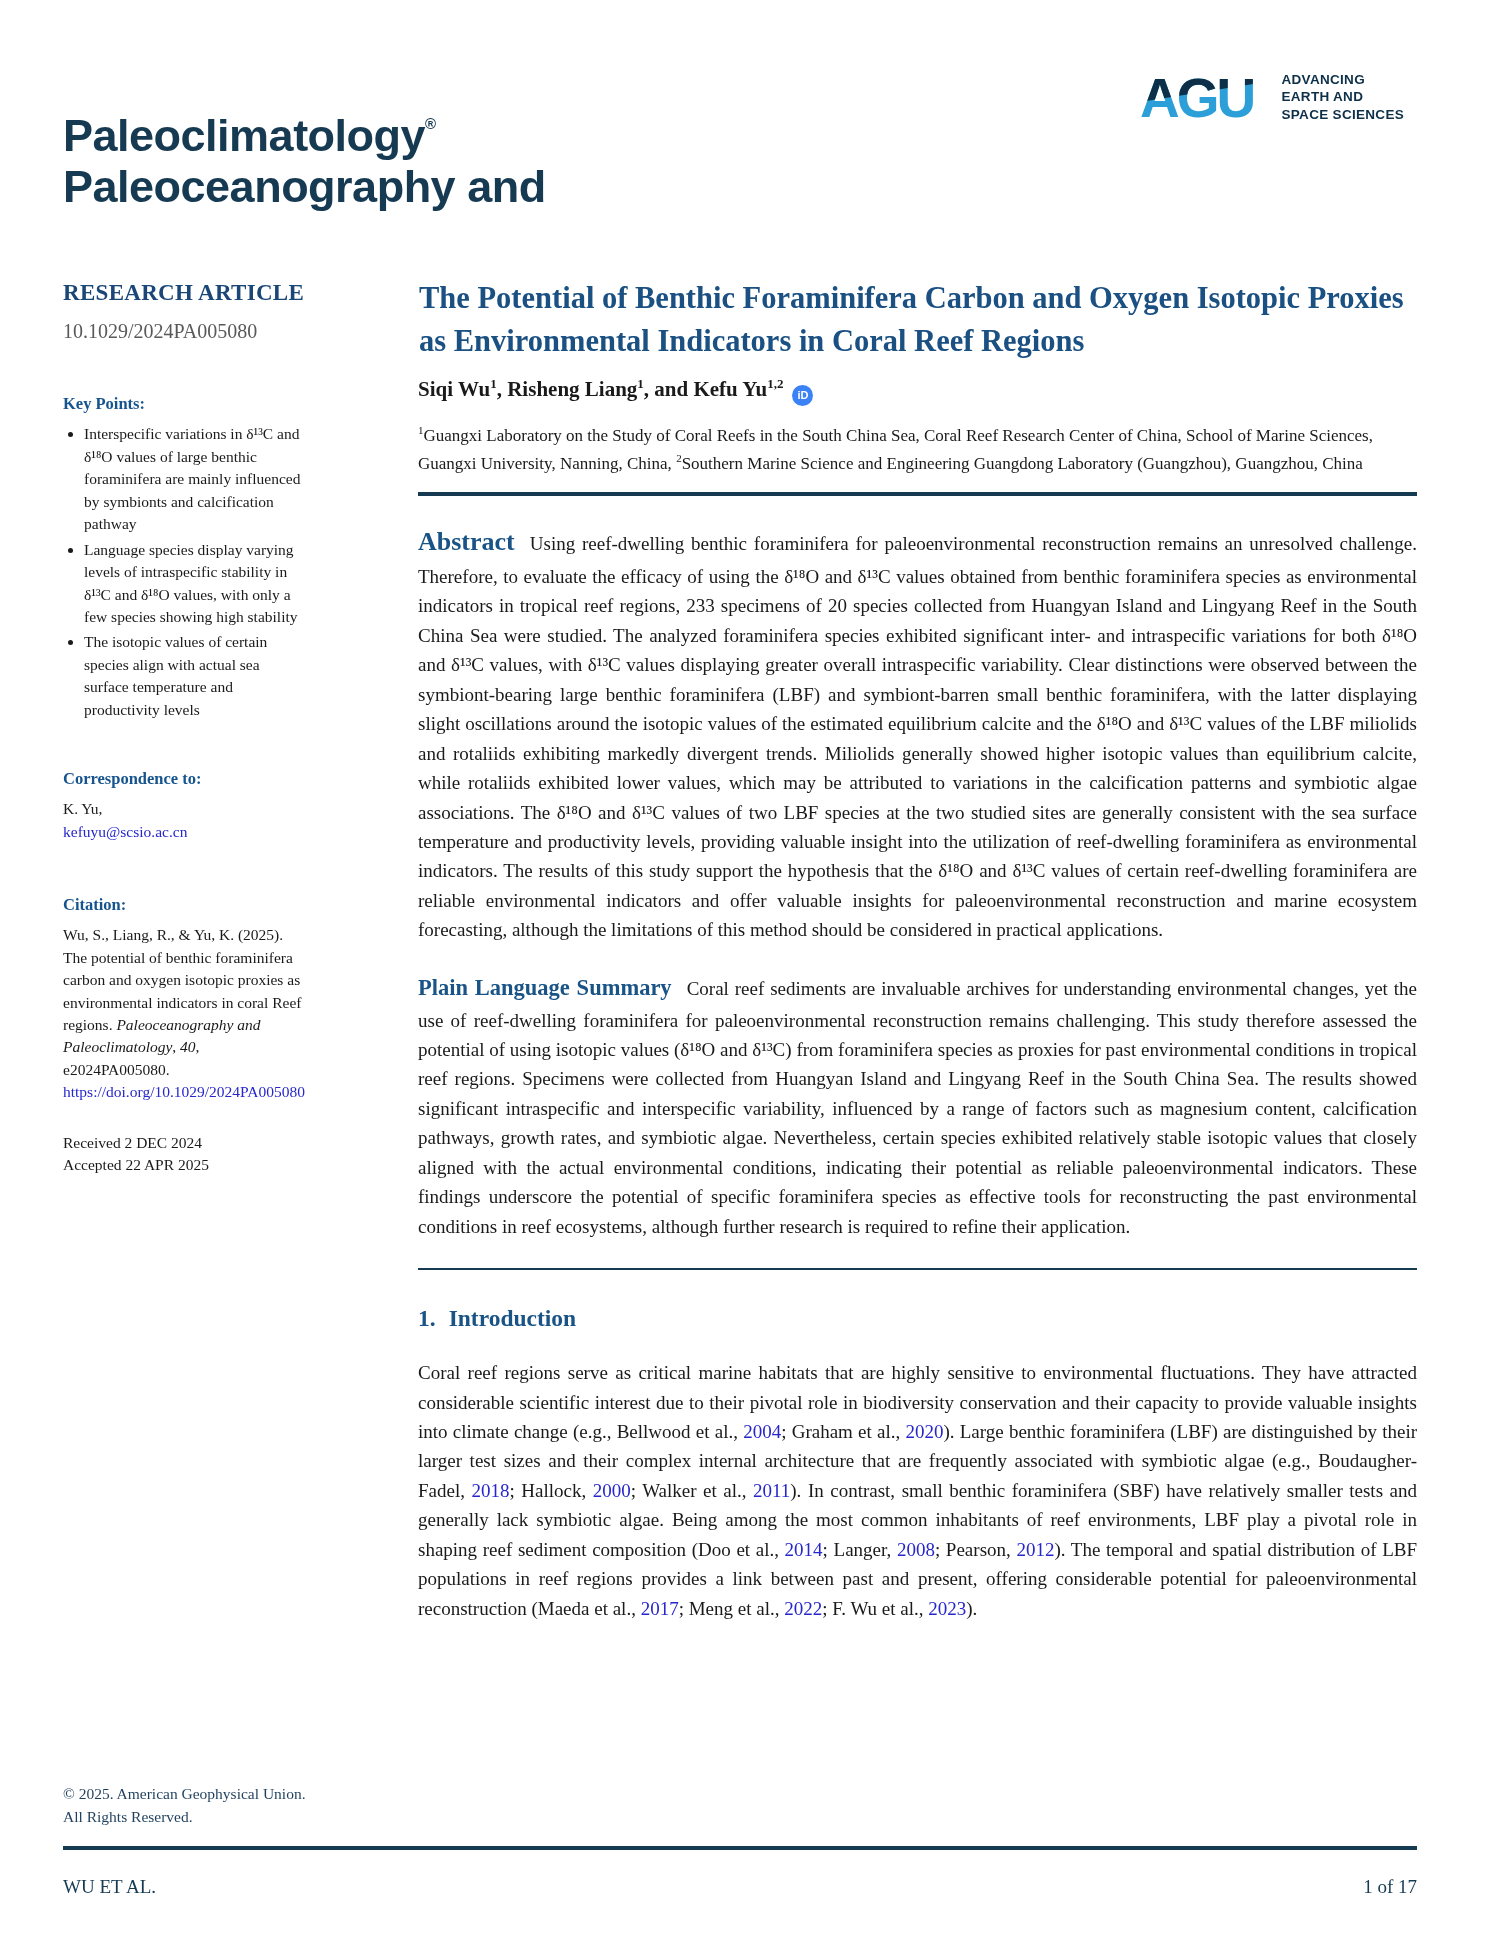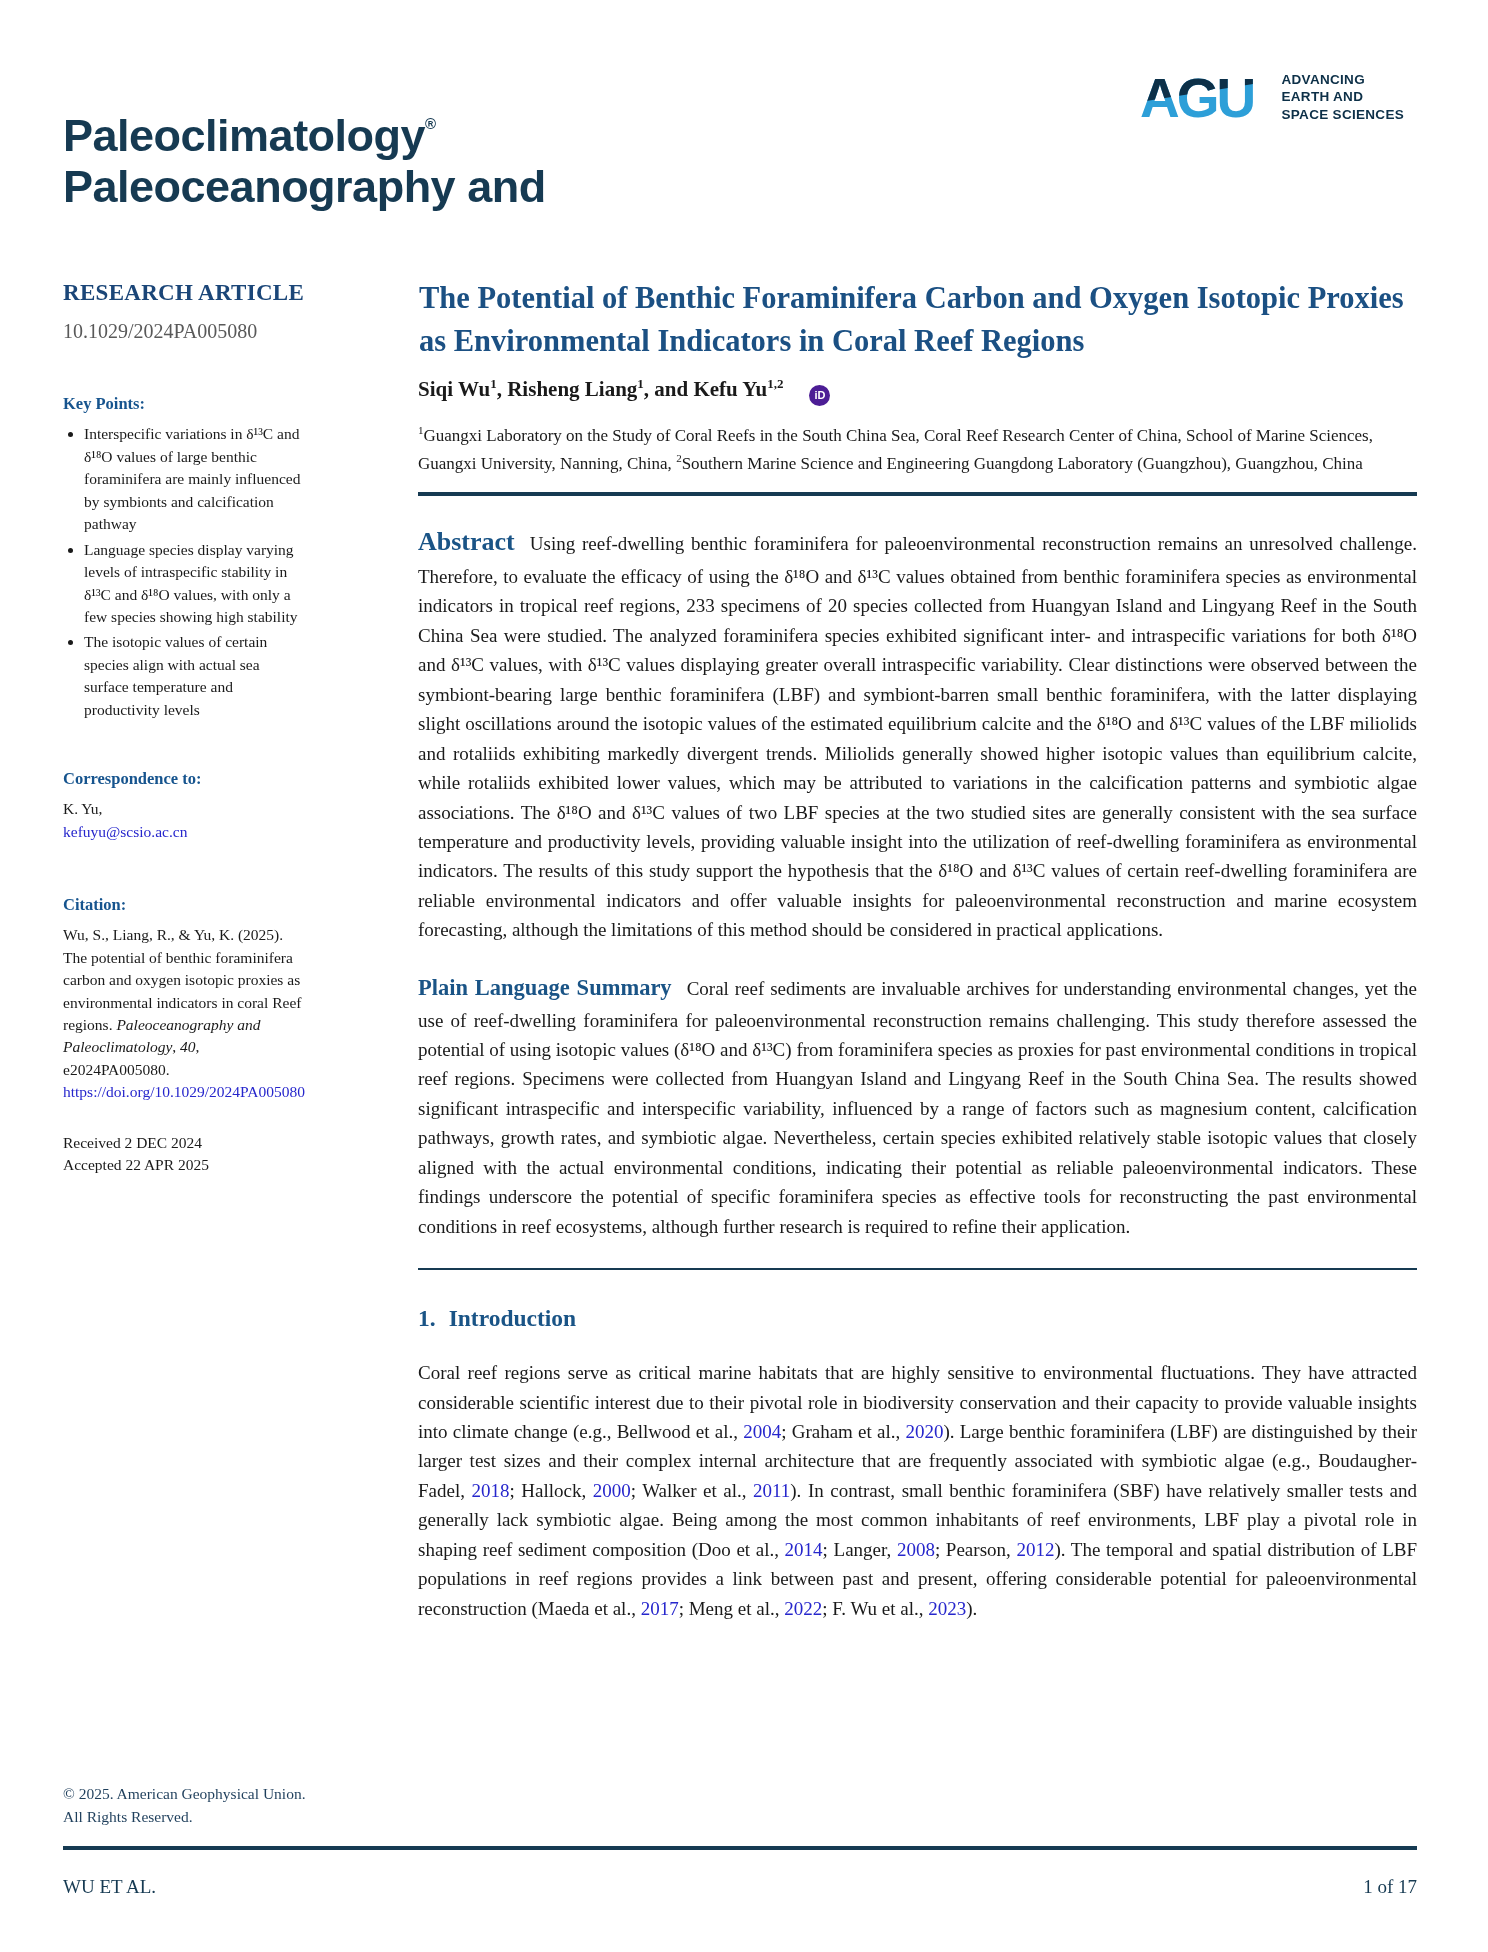--- a/index.html
+++ b/index.html
@@ -41,23 +41,23 @@
     position:absolute; left:63px; top:1782px; width:252px;
     font-size:15.5px; line-height:1.5; color:#1f3f5c;
   }
 
   
   .title { color:#1b5083; font-weight:bold; font-size:30.5px; line-height:1.4; margin:1px; }
   .authors { margin-top:15px; font-size:21px; font-weight:bold; }
   .authors sup { font-size:13px; }
   .orcid {
     display:inline-block; width:21px; height:21px; border-radius:50%;
-    background:#4c1d95; color:#ffffff; font-family:"Liberation Sans", sans-serif;
+    background:#3b82f6; color:#ffffff; font-family:"Liberation Sans", sans-serif;
     font-size:11px; font-weight:bold; text-align:center; line-height:21px;
-    margin-left:26px; vertical-align:-3px;
+    margin-left:9px; vertical-align:-3px;
   }
   .affiliations { margin-top:16px; font-size:17px; line-height:1.6; }
   .affiliations sup { font-size:11px; }
   .rule-thick { height:4px; background:#163a52; margin-top:15px; }
   .rule-thin { height:2px; background:#163a52; margin-top:27px; }
   .body-p { margin:26px 0 0 0; font-size:19px; line-height:1.55; text-align:justify; }
   .inline-h { font-weight:bold; color:#1a5486; margin-right:15px; }
   .h-abstract { font-size:26px; }
   .h-pls { font-size:22.5px; }
   .section-h { color:#1a5486; font-weight:bold; font-size:23.5px; margin-top:35px; }

